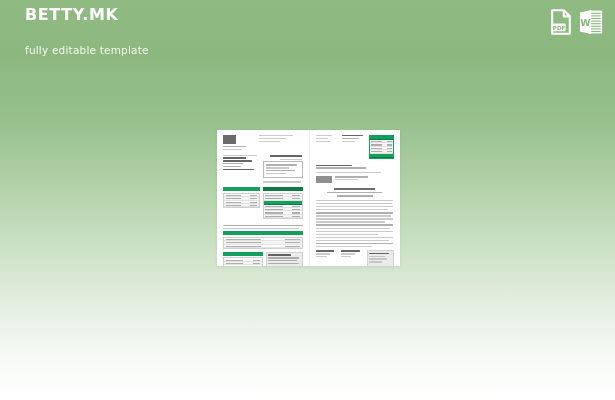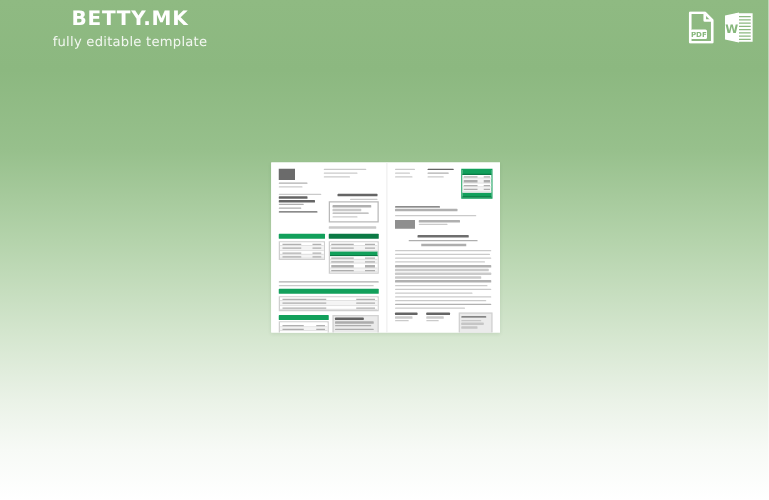--- a/index.html
+++ b/index.html
@@ -23,35 +23,34 @@
         #d3e5cd 66%,
         #eaf2e7 80%,
         #f7faf6 90%,
         #ffffff 100%);
     overflow: hidden;
   }
 
   
   .brand {
     position: absolute;
-    left: 4px;
+    left: 25px;
     top: 6px;
     width: 200px;
-    text-align: center;
   }
   .brand-logo {
     font-size: 16px;
     font-weight: bold;
     letter-spacing: 0.6px;
     color: #ffffff;
     line-height: 18px;
     font-family: "DejaVu Sans", sans-serif;
   }
   .brand-tagline {
-    margin-top: 4px;
+    margin-top: 20px;
     font-size: 10.5px;
     color: #f2f7f0;
     letter-spacing: 0.2px;
     line-height: 13px;
     font-family: "DejaVu Sans", sans-serif;
   }
 
   .page-title {
     position: absolute;
     left: 0;

